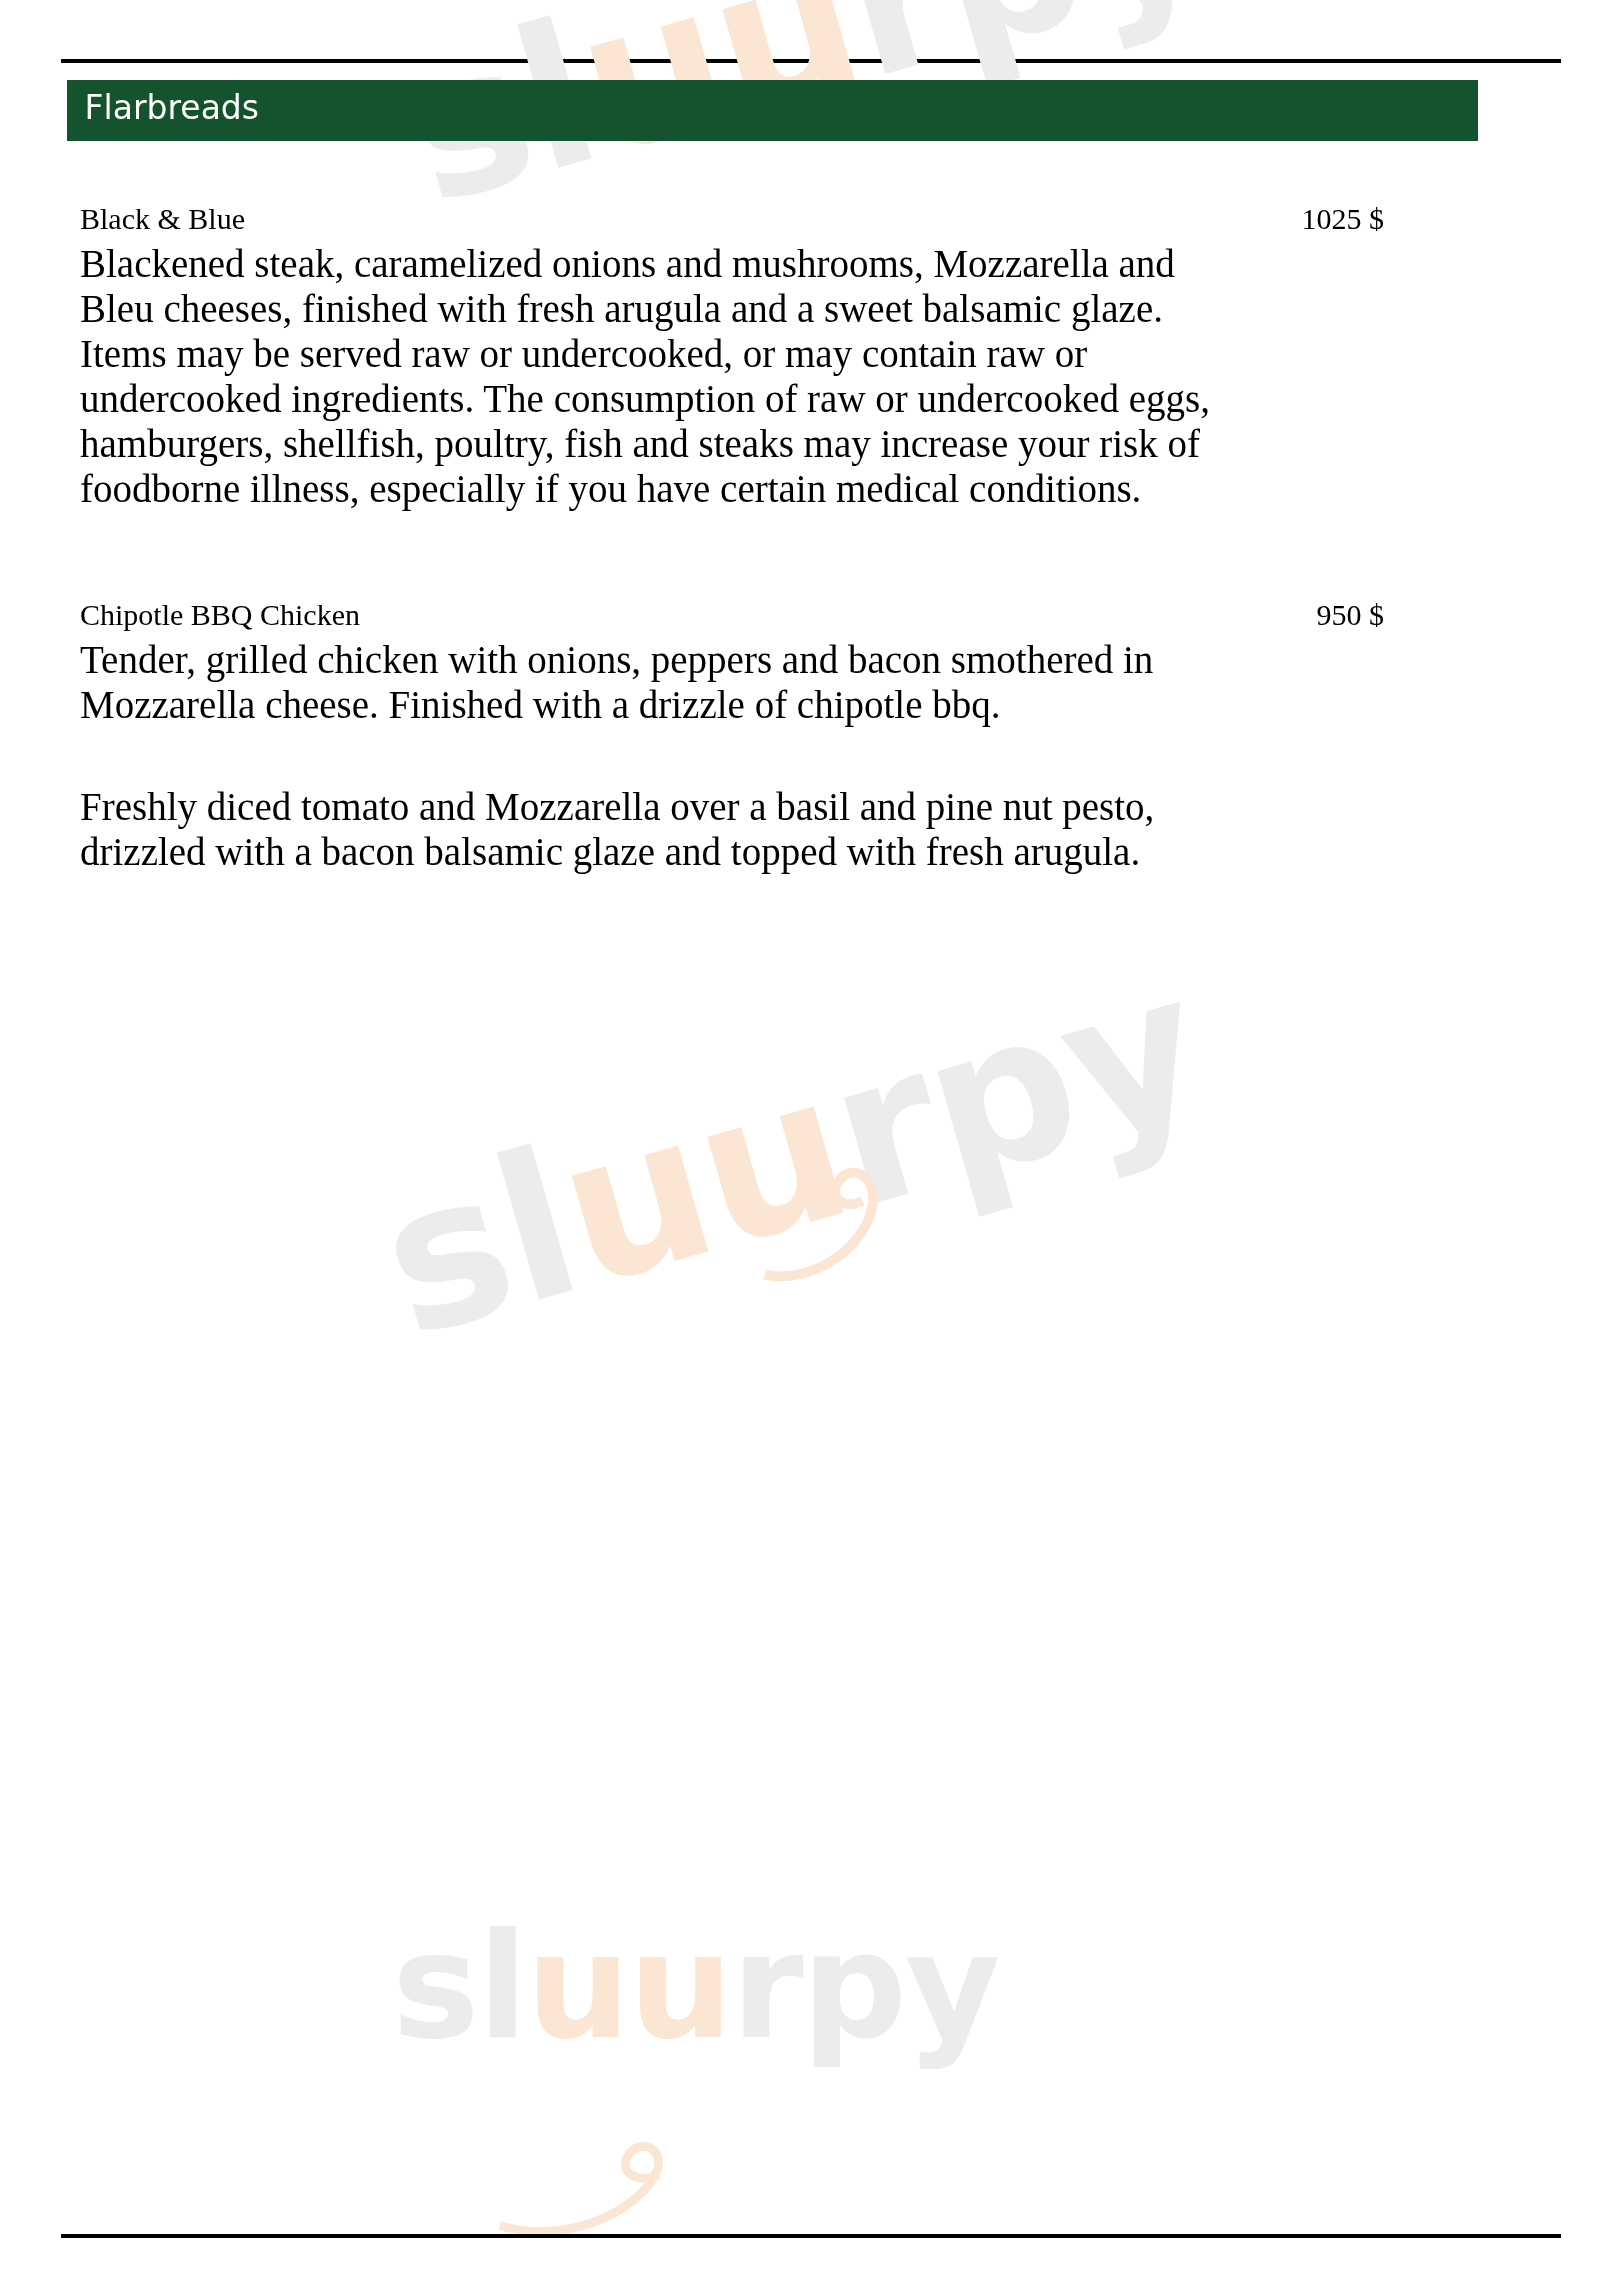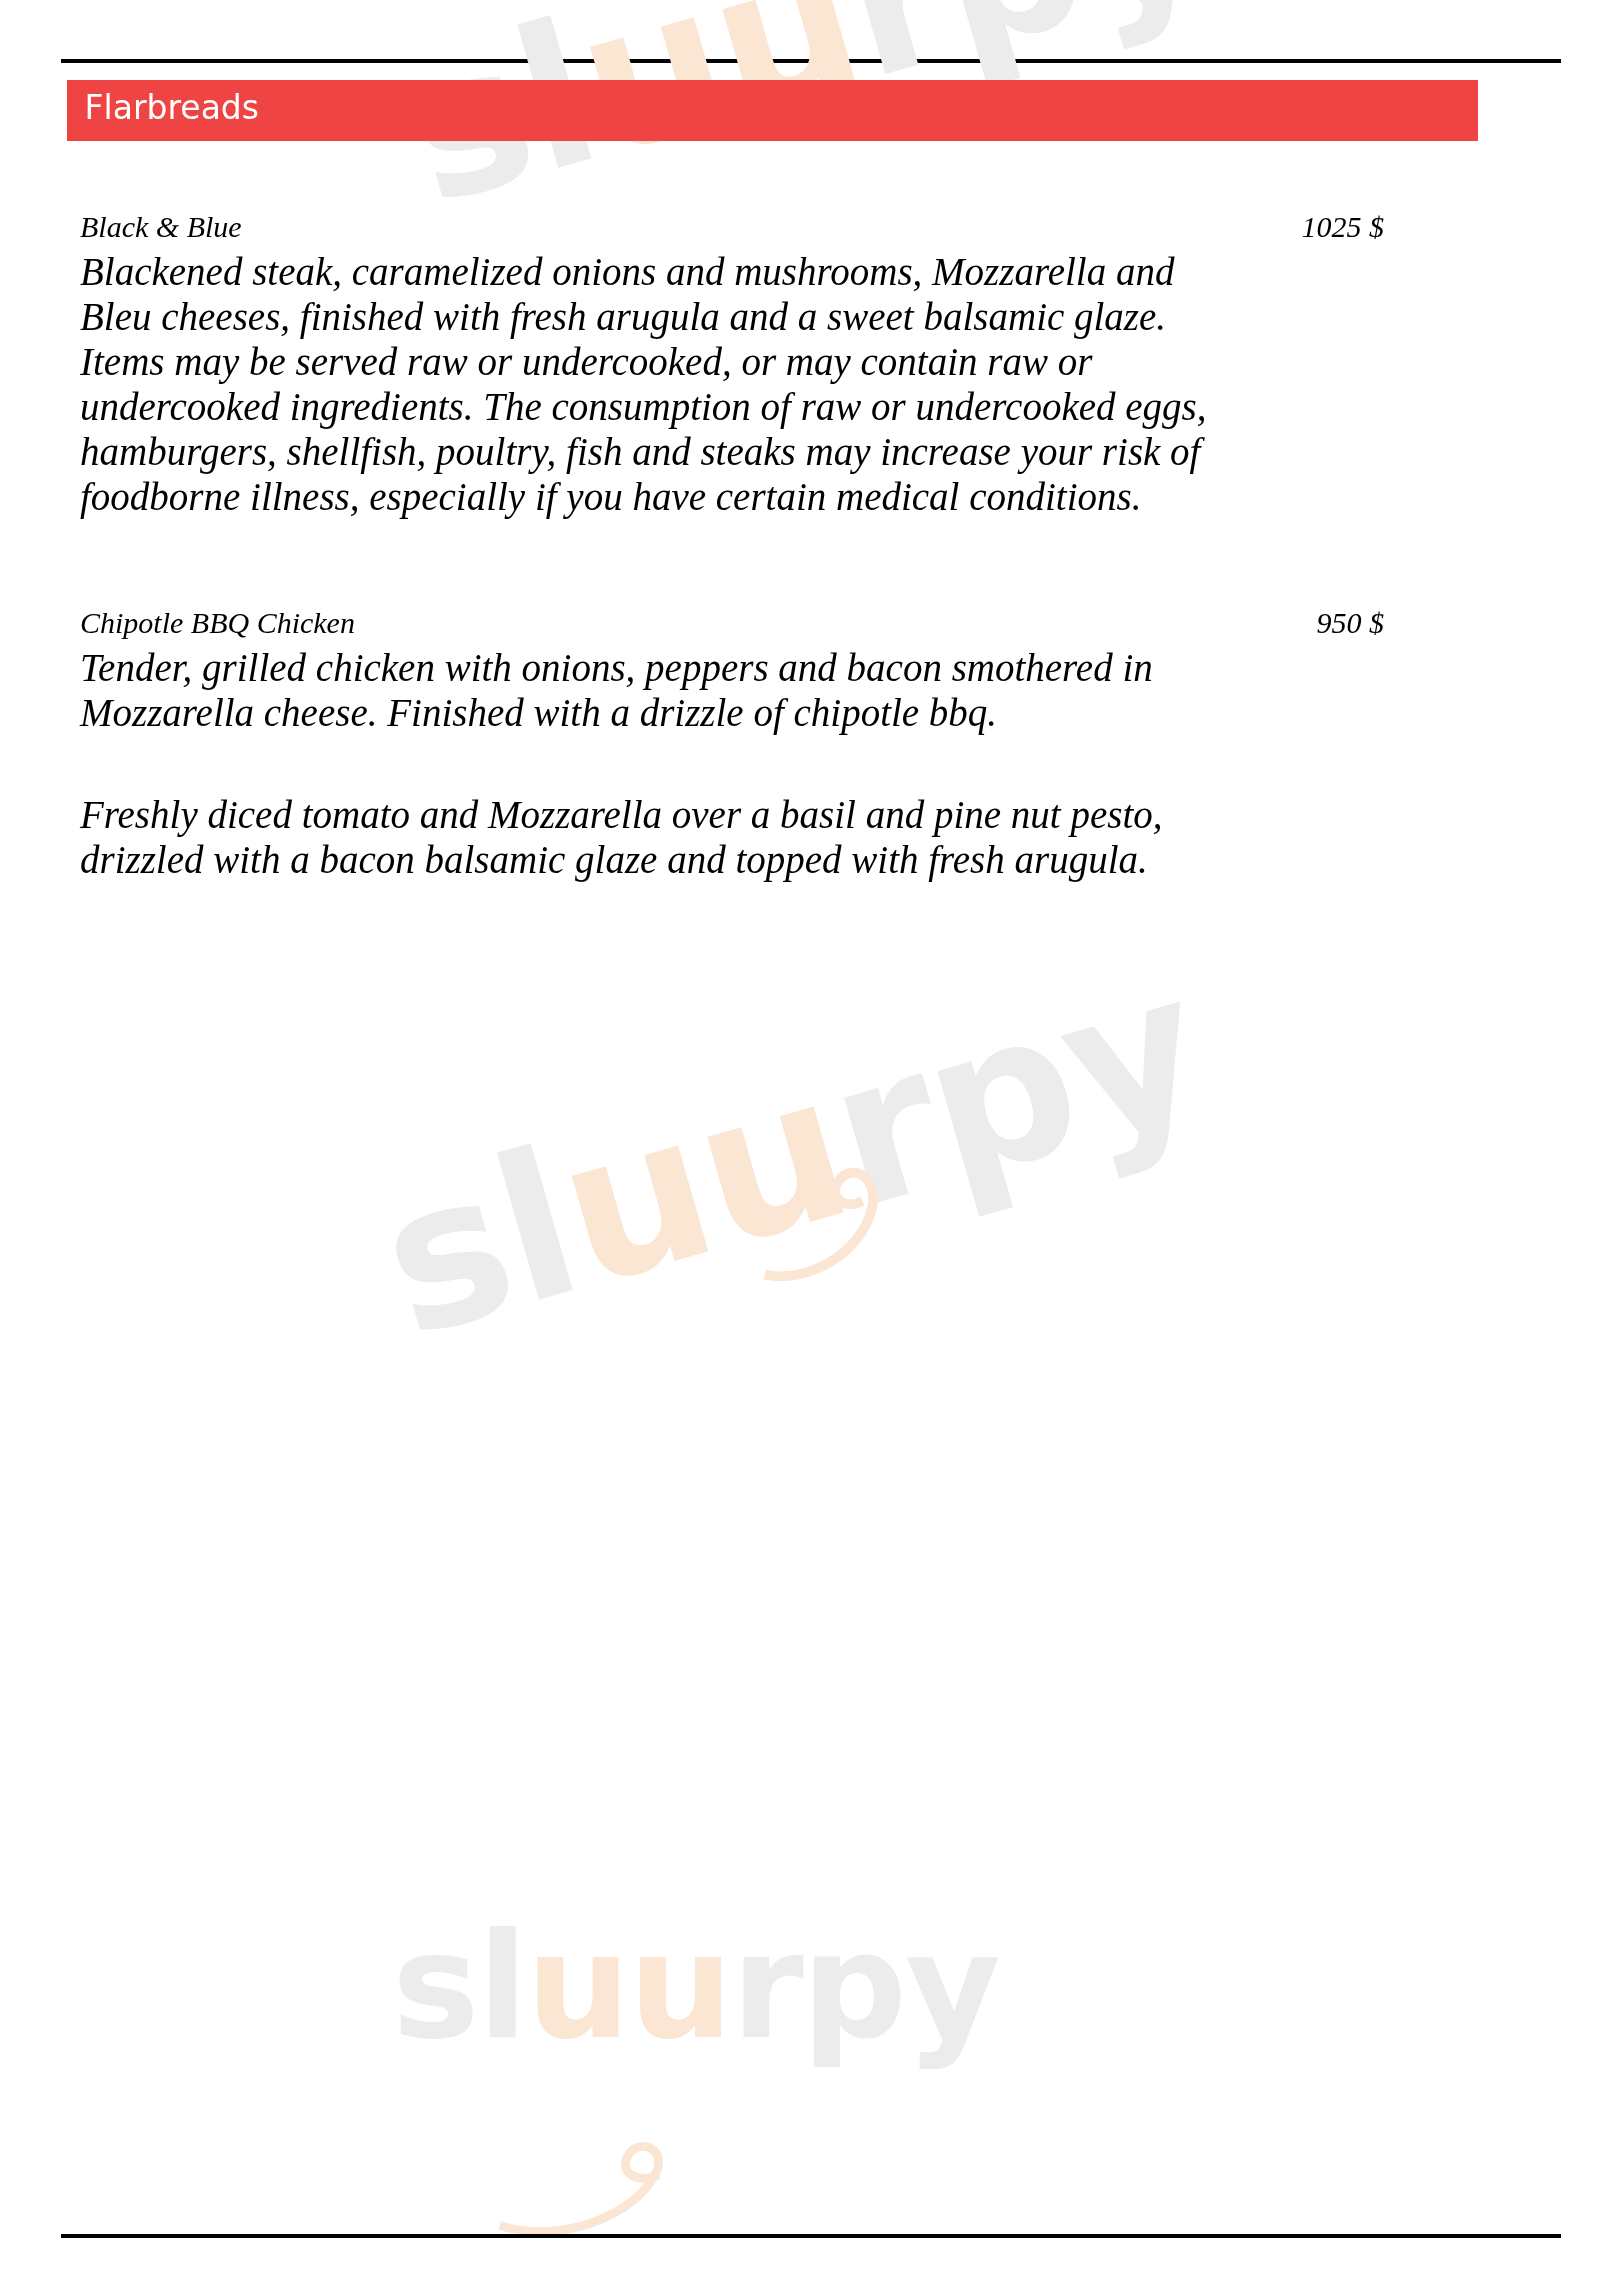--- a/index.html
+++ b/index.html
@@ -83,39 +83,38 @@
     font-family: "DejaVu Sans", sans-serif;
   }
 
   
   .section-bar {
     position: absolute;
     left: 67px;
     top: 80px;
     width: 1411px;
     height: 61px;
-    background: #ef4444;
+    background: #14532d;
   }
   .section-bar-title {
     position: absolute;
     left: 17.6px;
     top: 7.8px;
     font-family: "DejaVu Sans", sans-serif;
     font-size: 33px;
     color: #ffffff;
     letter-spacing: 0px;
   }
 
   
   .menu {
     position: absolute;
     left: 80px;
-    top: 180px;
+    top: 172px;
     width: 1392px;
-    font-style: italic;
   }
   .menu-item {
     position: relative;
     margin-bottom: 57px;
   }
   .item-head {
     display: flex;
     align-items: baseline;
     justify-content: space-between;
     width: 1304px;

